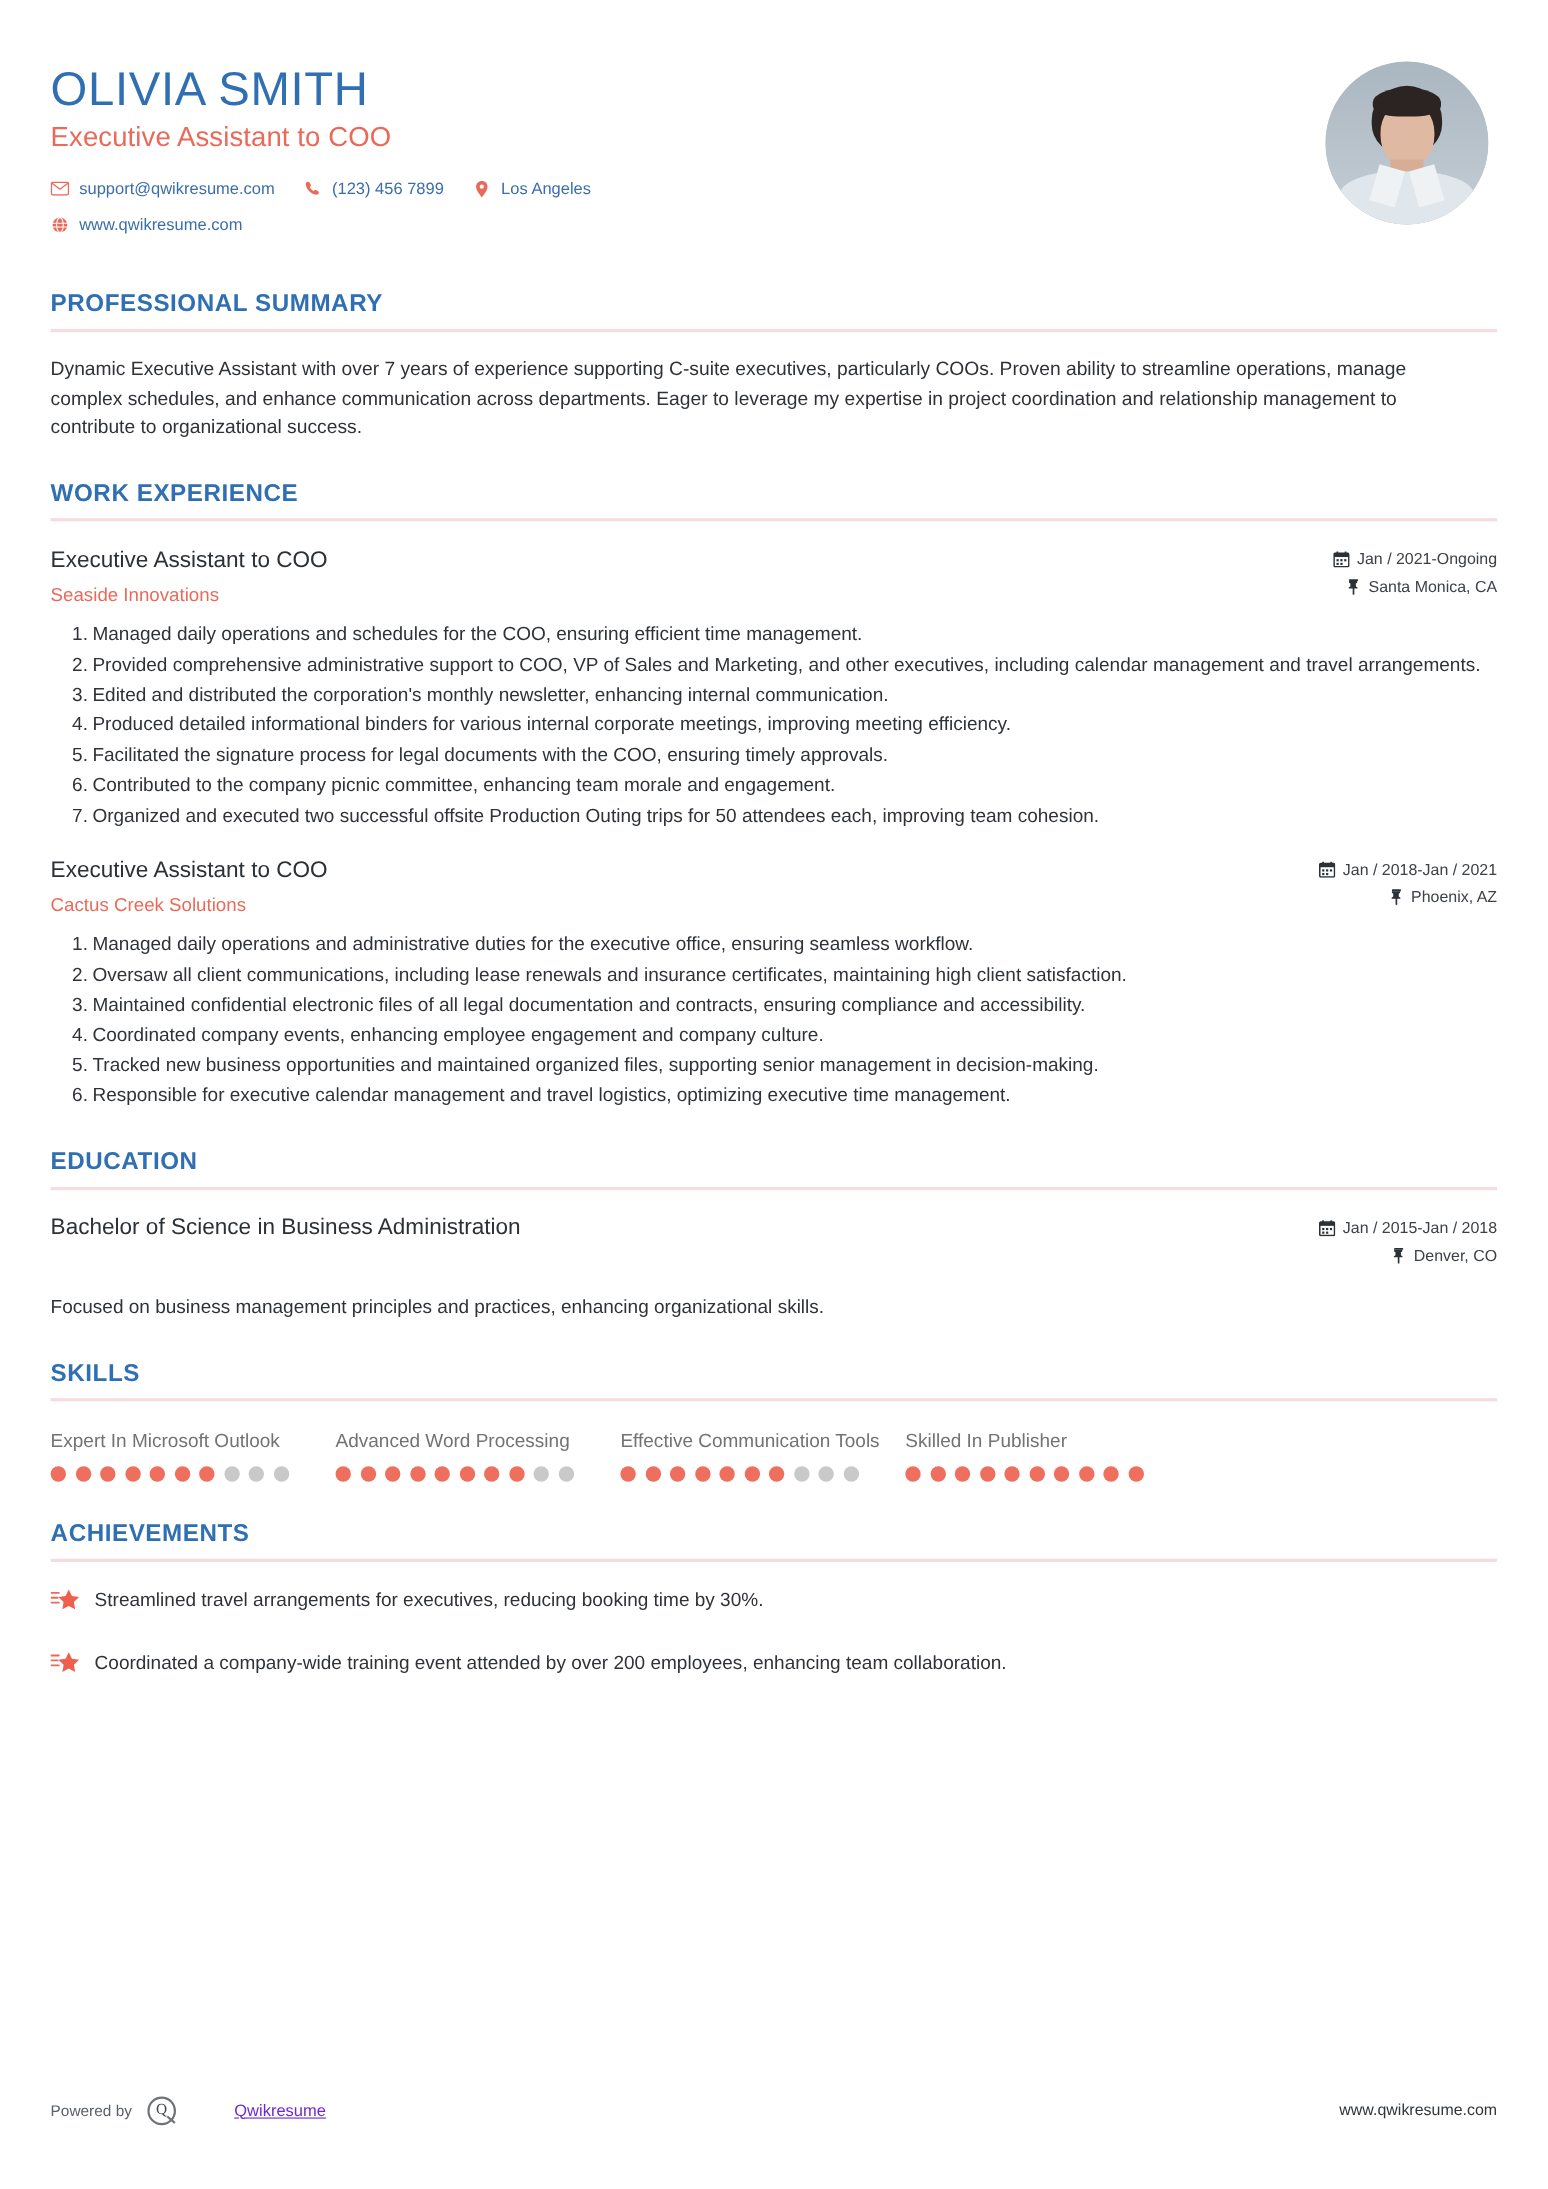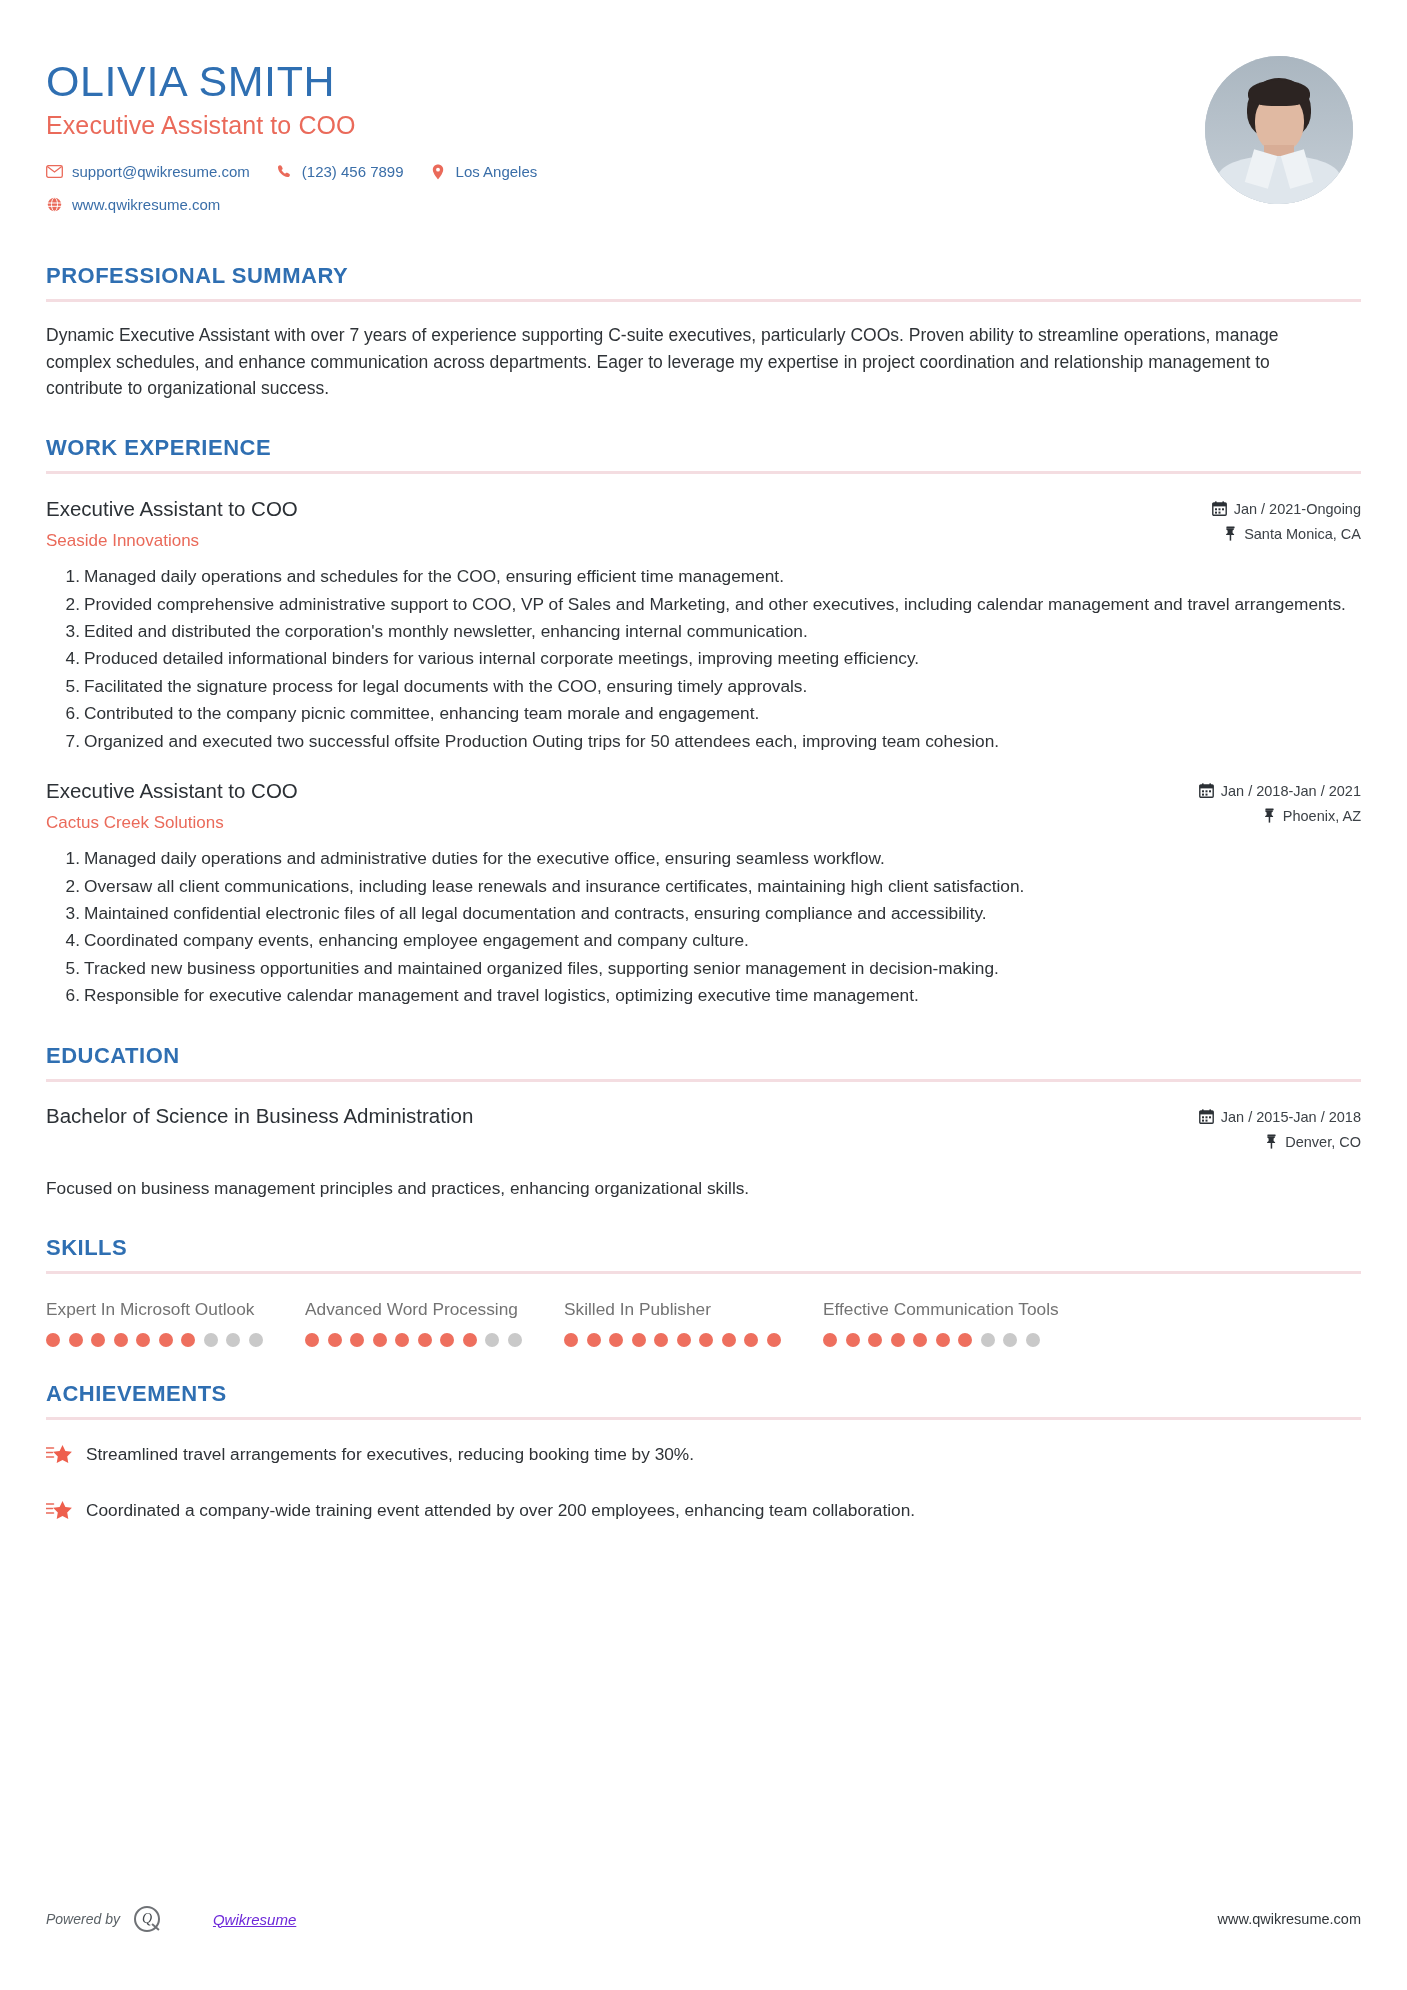--- a/index.html
+++ b/index.html
@@ -298,21 +298,20 @@
     bottom: 58px;
     display: flex;
     justify-content: space-between;
     align-items: center;
   }
   .footer-left {
     display: flex;
     align-items: center;
     font-size: 14px;
     color: #5a6166;
-    font-style: italic;
   }
   .footer-logo {
     width: 26px; height: 26px;
     border-radius: 50%;
     border: 2px solid #6f7276;
     margin: 0 9px 0 14px;
     display: flex;
     align-items: center;
     justify-content: center;
     font-size: 14px;
@@ -578,47 +577,47 @@
             <span class="dot on"></span>
             <span class="dot on"></span>
             <span class="dot on"></span>
             <span class="dot on"></span>
             <span class="dot on"></span>
             <span class="dot"></span>
             <span class="dot"></span>
           </div>
     </div>
     <div class="skill">
+      <div class="skill-name">Effective Communication Tools</div>
+      <div class="dots">
+            <span class="dot on"></span>
+            <span class="dot on"></span>
+            <span class="dot on"></span>
+            <span class="dot on"></span>
+            <span class="dot on"></span>
+            <span class="dot on"></span>
+            <span class="dot on"></span>
+            <span class="dot"></span>
+            <span class="dot"></span>
+            <span class="dot"></span>
+          </div>
+    </div>
+    <div class="skill">
       <div class="skill-name">Skilled In Publisher</div>
       <div class="dots">
             <span class="dot on"></span>
             <span class="dot on"></span>
             <span class="dot on"></span>
             <span class="dot on"></span>
             <span class="dot on"></span>
             <span class="dot on"></span>
             <span class="dot on"></span>
             <span class="dot on"></span>
             <span class="dot on"></span>
             <span class="dot on"></span>
-          </div>
-    </div>
-    <div class="skill">
-      <div class="skill-name">Effective Communication Tools</div>
-      <div class="dots">
-            <span class="dot on"></span>
-            <span class="dot on"></span>
-            <span class="dot on"></span>
-            <span class="dot on"></span>
-            <span class="dot on"></span>
-            <span class="dot on"></span>
-            <span class="dot on"></span>
-            <span class="dot"></span>
-            <span class="dot"></span>
-            <span class="dot"></span>
           </div>
     </div>
       </div>
   </div>
 
   <div class="section">
     <div class="section-title">ACHIEVEMENTS</div>
     <div class="rule"></div>
     <div class="ach-list" id="ach-container">
     <div class="ach-item">

